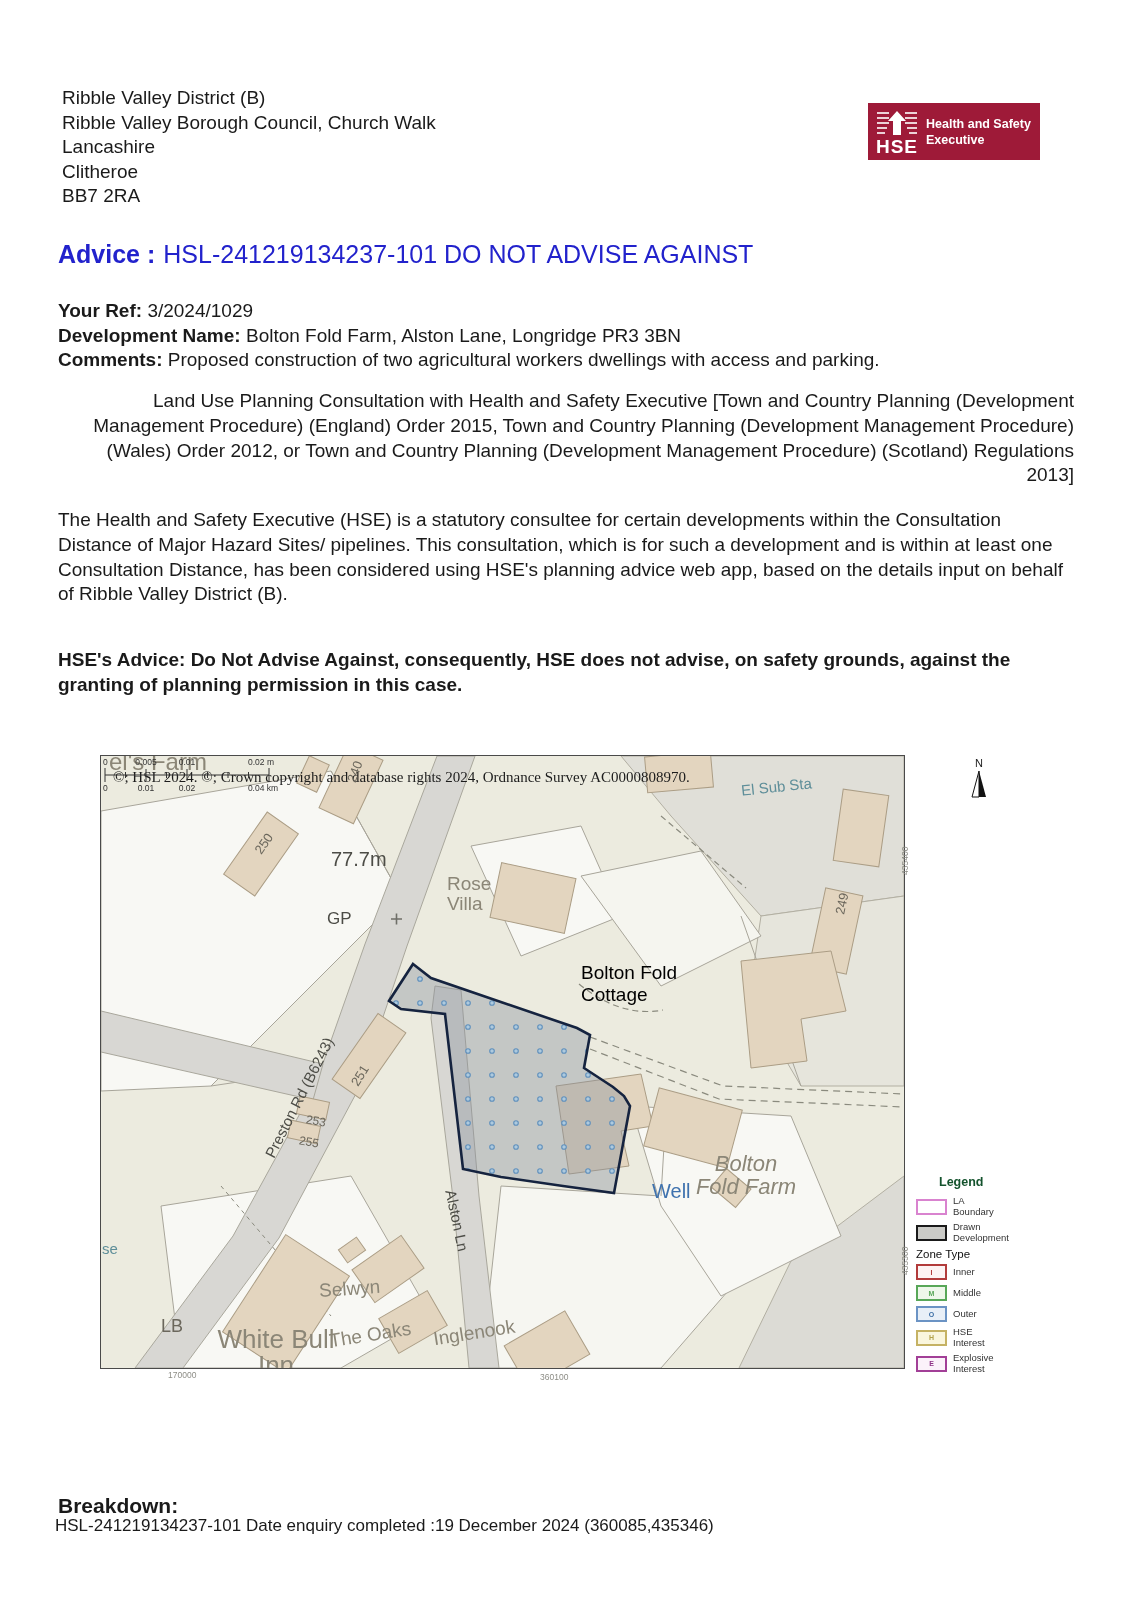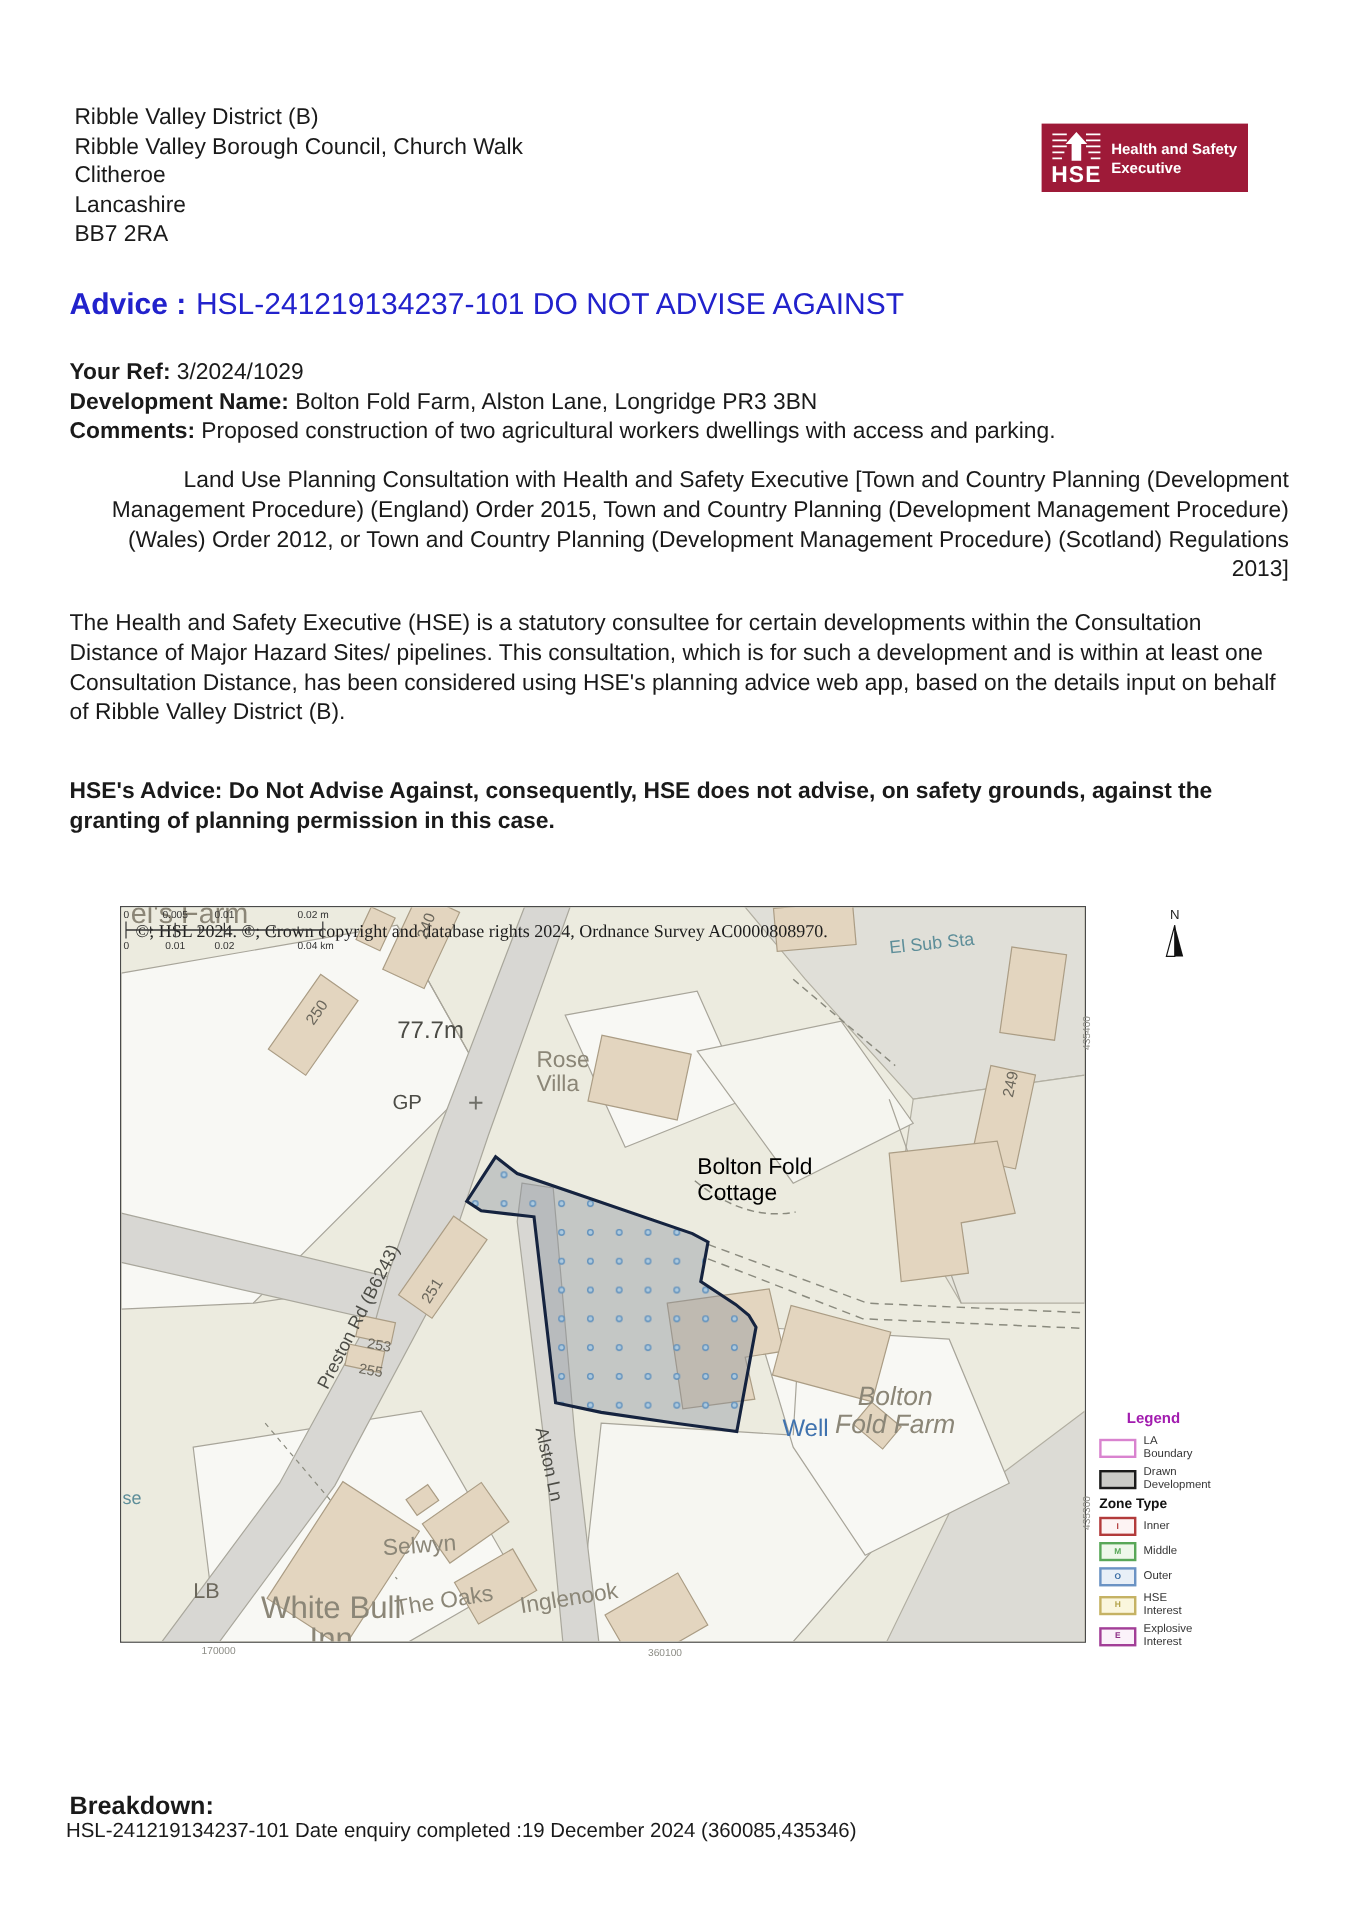--- a/index.html
+++ b/index.html
@@ -30,40 +30,40 @@
   .map-canvas svg{position:absolute;left:0;top:0;}
   .mlabel{position:absolute;white-space:pre-line;}
   .gray-big{font-size:23px;color:#8b8677;}
   .gray-mid{font-size:19px;color:#8b8677;}
   .dark{color:#4c4c46;}
   .teal{color:#5e8e99;}
   .num{font-size:13px;color:#6b675c;}
   .copyright{font-family:"Liberation Serif",serif;font-size:15px;color:#1c1c1c;white-space:nowrap;}
   
   .legend{position:absolute;left:816px;top:420px;width:86px;font-size:9.5px;color:#333;}
-  .legend .ltitle{font-size:12.5px;font-weight:bold;color:#a21caf;margin-bottom:7px;padding-left:23px;}
-  .legend .ztitle{font-size:11.5px;font-weight:bold;color:#111;margin:4px 0 4px 0;}
+  .legend .ltitle{font-size:12.5px;font-weight:bold;color:#14532d;margin-bottom:7px;padding-left:23px;}
+  .legend .ztitle{font-size:11.5px;font-weight:normal;color:#111;margin:4px 0 4px 0;}
   .lrow{display:flex;align-items:center;margin-bottom:5px;}
   .swatch{width:27px;height:12px;margin-right:6px;flex:none;display:flex;align-items:center;justify-content:center;
           font-size:7px;font-weight:bold;background:#fff;}
   .llabel{white-space:pre-line;line-height:10.5px;}
   .axis{font-size:8.5px;color:#8d8d86;}
   .north{position:absolute;left:868px;top:2px;width:22px;text-align:center;}
   .north .nlet{font-size:11px;color:#222;}
   
   .scalebar{position:absolute;left:592px;top:573px;}
 </style>
 </head>
 <body>
 
 <div class="abs address">
   <div>Ribble Valley District (B)</div>
   <div>Ribble Valley Borough Council, Church Walk</div>
+  <div>Lancashire</div>
   <div>Clitheroe</div>
-  <div>Lancashire</div>
   <div>BB7 2RA</div>
 </div>
 
 <div class="abs hse-logo">
   <div class="hse-emblem">
     <svg width="42" height="26" viewBox="0 0 42 26">
       <g stroke="#ffffff" stroke-width="1.6">
         <line x1="1" y1="3" x2="13" y2="3"></line>
           <line x1="1" y1="8" x2="13" y2="8"></line>
         <line x1="1" y1="13" x2="13" y2="13"></line>

